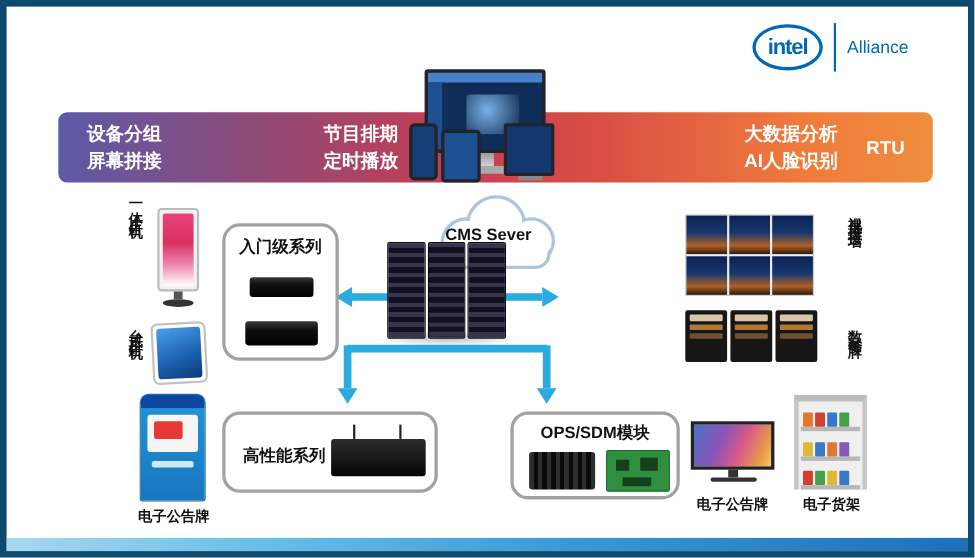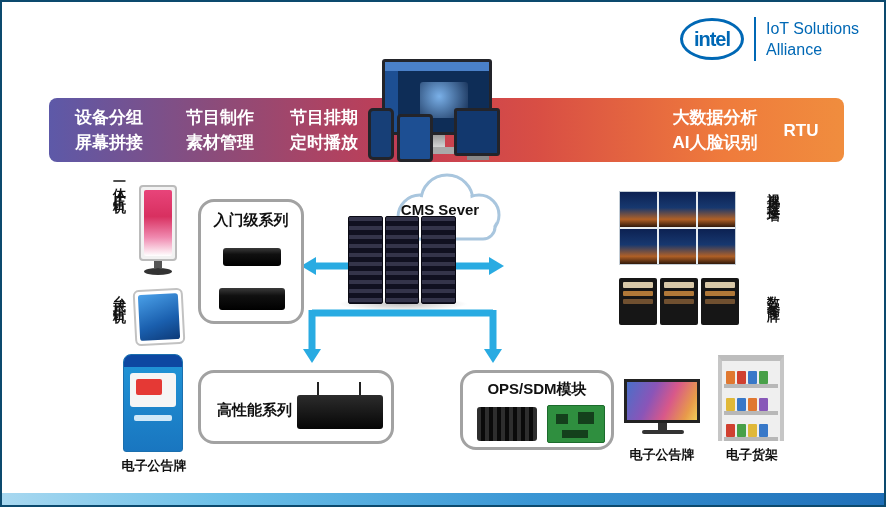--- a/index.html
+++ b/index.html
@@ -1,18 +1,18 @@
 <!DOCTYPE html>
 <html><head>
 <meta charset="utf-8">
 <style>
   * { margin:0; padding:0; box-sizing:border-box; }
   body { background:#fff; font-family:"Liberation Sans", sans-serif; }
   #canvas { position:relative; width:886px; height:507px; background:#fff;
-            border:2px solid #0c4a6e; overflow:hidden; }
+            border:6px solid #0c4a6e; overflow:hidden; }
 
   
   .logo-wrap { position:absolute; top:15px; left:678px; display:flex; align-items:center; gap:10px; z-index:9; }
   .intel-oval { width:64px; height:42px; border:3px solid #0068B5; border-radius:50%;
                 display:flex; align-items:center; justify-content:center;
                 color:#0068B5; font-weight:bold; font-size:20px; letter-spacing:-1px; }
   .logo-divider { width:2px; height:44px; background:#0068B5; }
   .alliance { color:#0068B5; font-size:16px; line-height:21px; }
 
   
@@ -125,33 +125,28 @@
 <body>
 
 <div id="canvas">
 
   <div class="logo-wrap">
     <div class="intel-oval">
       <span>intel</span>
     </div>
     <div class="logo-divider"></div>
     <div class="alliance">
-      <div>IoT Solutions</div>
       <div>Alliance</div>
     </div>
   </div>
 
   <div class="banner">
     <div class="banner-item" style="left:60px">
       <div>设备分组</div>
       <div>屏幕拼接</div>
-    </div>
-    <div class="banner-item" style="left:171px">
-      <div>节目制作</div>
-      <div>素材管理</div>
     </div>
     <div class="banner-item" style="left:275px">
       <div>节目排期</div>
       <div>定时播放</div>
     </div>
     <div class="banner-item" style="left:666px">
       <div>大数据分析</div>
       <div>AI人脸识别</div>
     </div>
     <div class="banner-item" style="left:752px">

